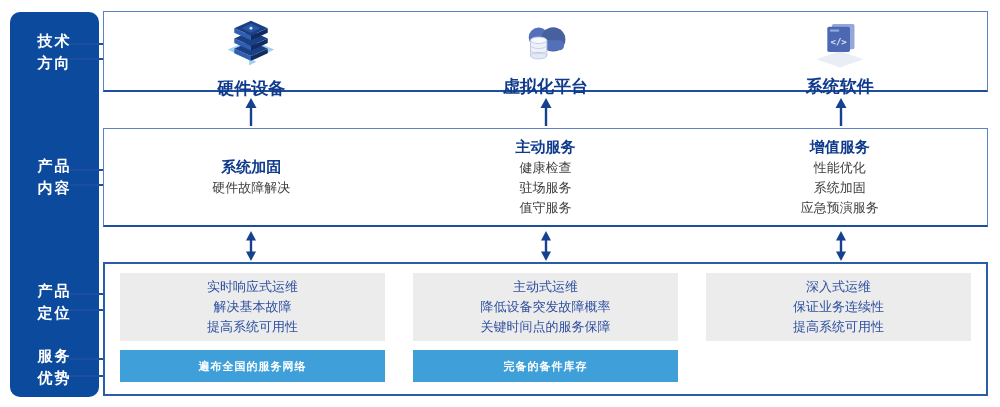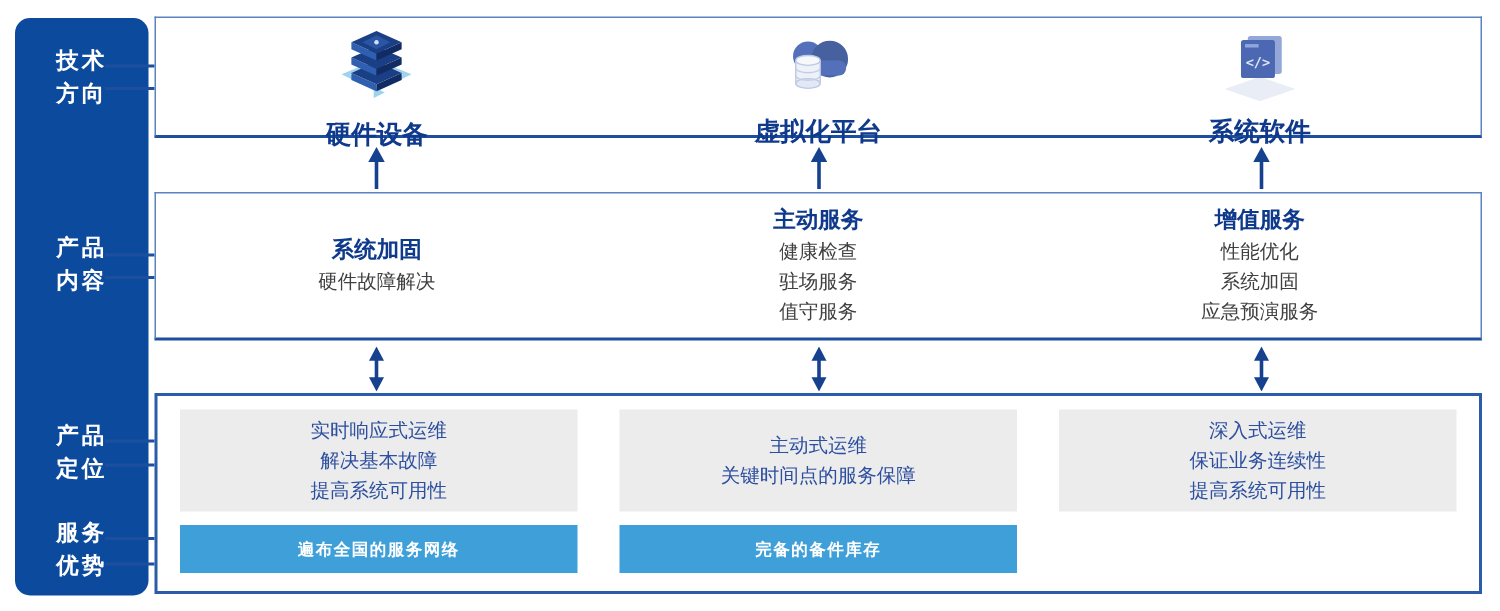--- a/index.html
+++ b/index.html
@@ -209,20 +209,21 @@
       <div class="gray-line">实时响应式运维</div>
       <div class="gray-line">解决基本故障</div>
       <div class="gray-line">提高系统可用性</div>
     </div>
     <div class="adv-bar">遍布全国的服务网络</div>
   </div>
 
   <div class="col">
     <div class="gray-box">
       <div class="gray-line">主动式运维</div>
+      <div class="gray-line">降低设备突发故障概率</div>
       <div class="gray-line">关键时间点的服务保障</div>
     </div>
     <div class="adv-bar">完备的备件库存</div>
   </div>
 
   <div class="col">
     <div class="gray-box">
       <div class="gray-line">深入式运维</div>
       <div class="gray-line">保证业务连续性</div>
       <div class="gray-line">提高系统可用性</div>

